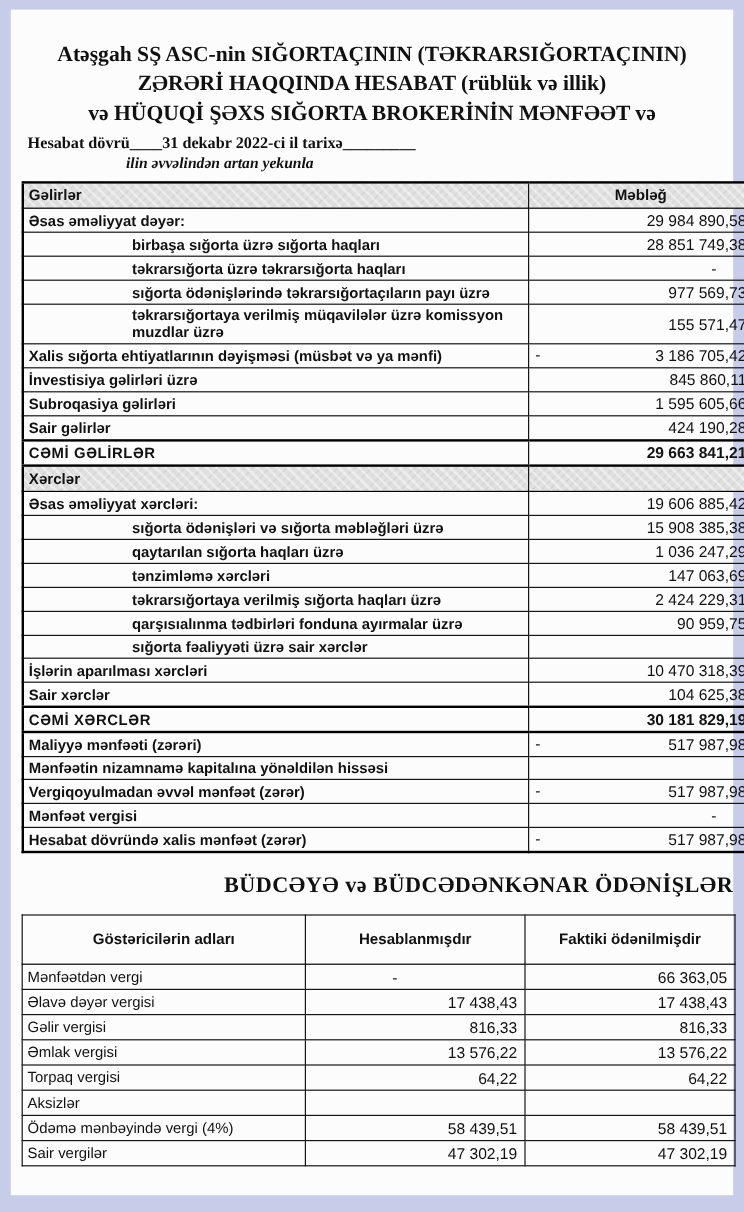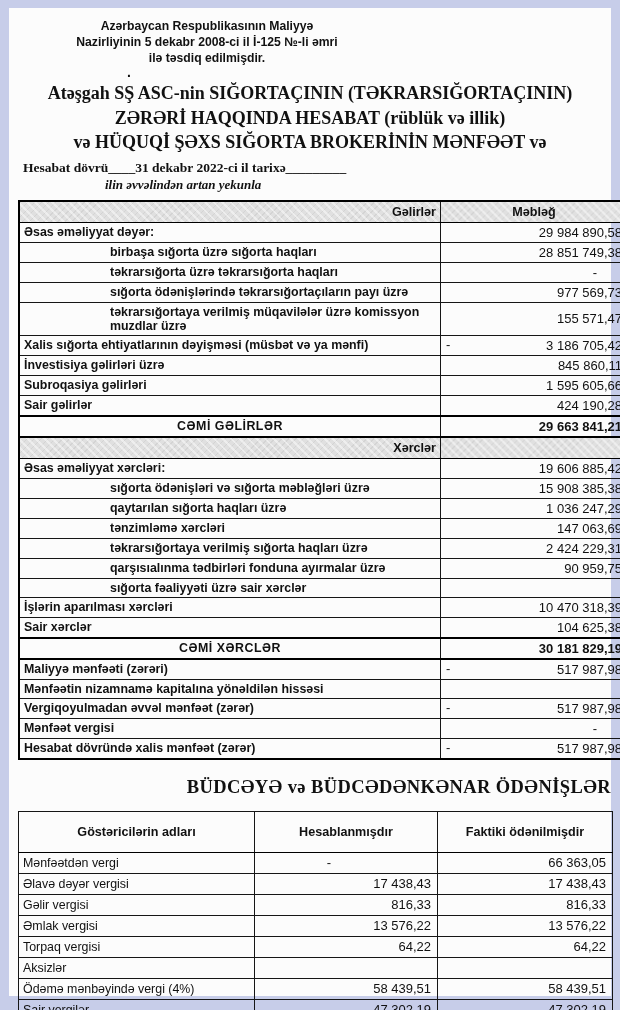--- a/index.html
+++ b/index.html
@@ -34,31 +34,31 @@
     margin:1px 0 0 96px;
     font-family:"Liberation Serif",serif;font-weight:bold;font-style:italic;font-size:13px;
   }
   
   table{border-collapse:collapse;}
   .pl{margin:7px 0 0 9px;width:596px;table-layout:fixed;}
   .pl td{border:1px solid #161616;font-size:12.4px;padding:2px 4px;vertical-align:middle;}
   .pl .c-label{width:412px;}
   .pl .c-value{width:178px;text-align:right;padding-right:5px;font-size:13px;}
   .pl tr.thead td{
-    text-align:right;font-weight:bold;font-size:12.6px;padding:3px 4px;
+    text-align:left;font-weight:bold;font-size:12.6px;padding:3px 4px;
     background-color:#e0e0e0;
     background-image:
       repeating-linear-gradient(45deg, rgba(255,255,255,.45) 0 2px, transparent 2px 6px),
       repeating-linear-gradient(-45deg, rgba(120,120,120,.12) 0 1px, transparent 1px 5px);
     border-top:2px solid #000;border-bottom:1.5px solid #000;
   }
   .pl tr.row-main td.c-label{font-weight:bold;}
   .pl tr.row-sub td.c-label{padding-left:90px;font-weight:bold;}
   .pl tr.row-total td{border-top:2px solid #000;border-bottom:2px solid #000;font-weight:bold;}
-  .pl tr.row-total td.c-label{text-align:center;letter-spacing:.5px;}
+  .pl tr.row-total td.c-label{text-align:left;letter-spacing:.5px;}
   .pl td.c-value.neg{position:relative;}
   .pl td.c-value .minus{position:absolute;left:5px;top:1px;}
   .pl td.c-value.dash{padding-right:30px;}
   .pl{border:2px solid #000;}
   
   .budget-title{
     margin-top:17px;text-align:right;
     font-family:"Liberation Serif",serif;font-weight:bold;font-size:18.5px;letter-spacing:.4px;
   }
   .bt{margin:13px 0 0 9px;width:594px;table-layout:fixed;border:1.5px solid #000;}
@@ -71,25 +71,20 @@
   .bt td.lbl{padding-left:4px;}
   .bt td.num{text-align:right;font-size:13px;}
   .bt td.num.dash-c{text-align:center;padding-right:40px;}
 </style>
 </head>
 <body>
 
 <div class="page">
 
   <div class="hdr">
-    <div class="approval">
-      <div>Azərbaycan Respublikasının Maliyyə</div>
-      <div>Nazirliyinin 5 dekabr 2008-ci il İ-125 №-li əmri</div>
-      <div>ilə təsdiq edilmişdir.</div>
-    </div>
   </div>
 
   <div class="stray">.</div>
 
   <div class="title">
     <div>Atəşgah SŞ ASC-nin SIĞORTAÇININ (TƏKRARSIĞORTAÇININ)</div>
     <div>ZƏRƏRİ HAQQINDA HESABAT (rüblük və illik)</div>
     <div>və HÜQUQİ ŞƏXS SIĞORTA BROKERİNİN MƏNFƏƏT və</div>
   </div>
 

